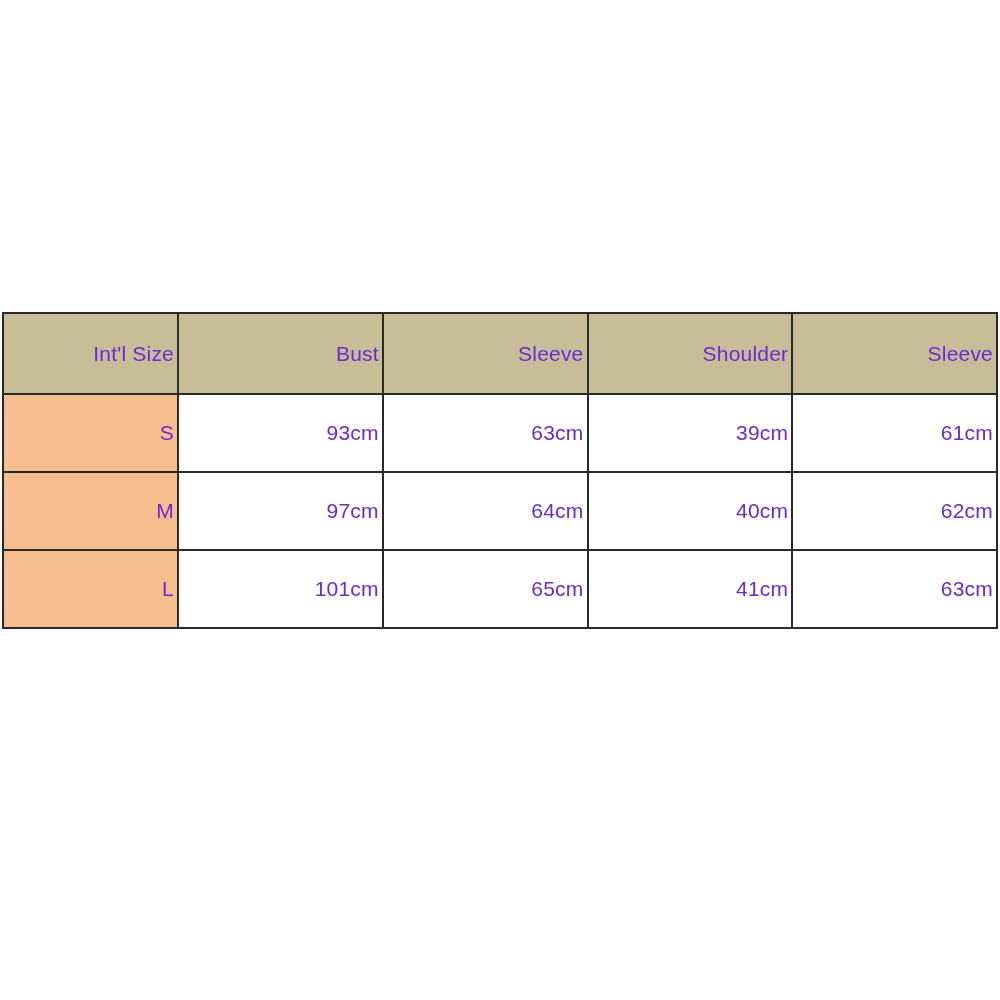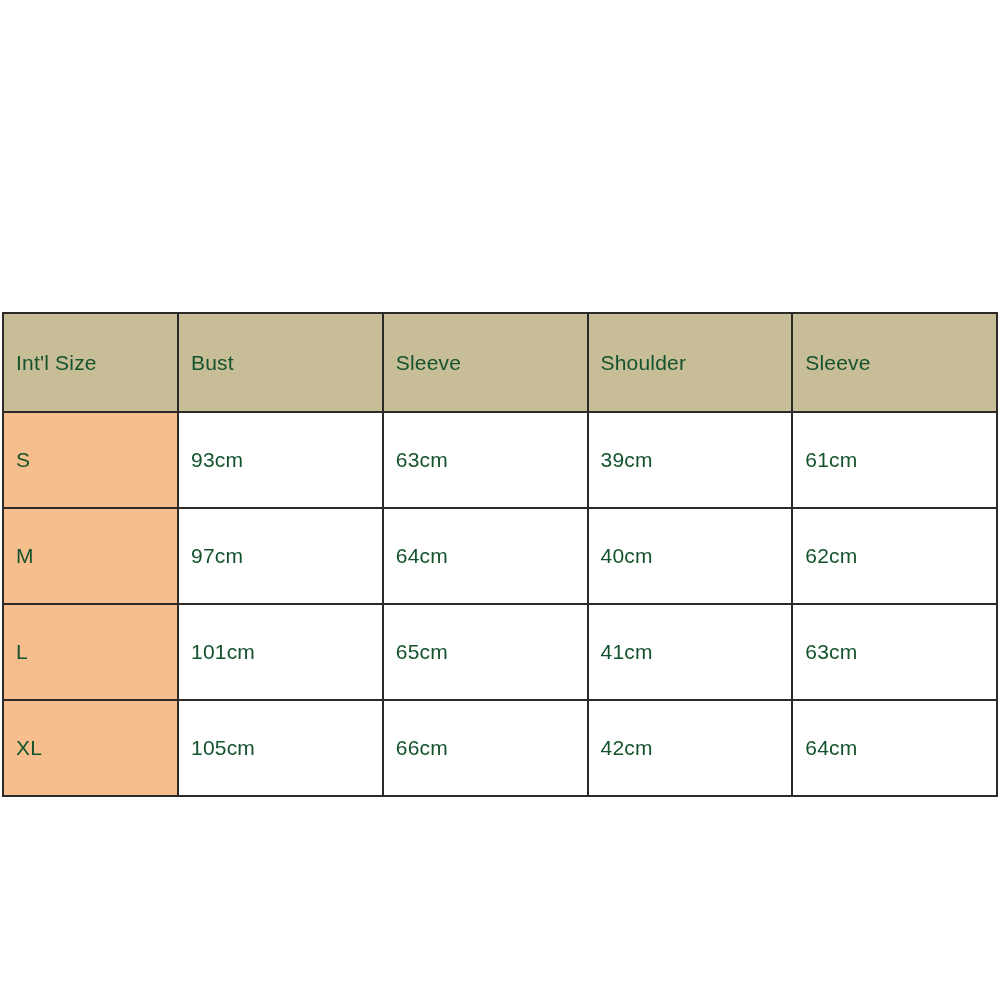--- a/index.html
+++ b/index.html
@@ -32,25 +32,25 @@
     table-layout: fixed;
     background: #ffffff;
   }
 
   #size-chart col.col-size   { width: 175px; }
   #size-chart col.col-data   { width: 204.75px; }
 
   #size-chart th,
   #size-chart td {
     border: 2px solid #2b2a28;
-    padding: 12px;
-    text-align: left;
+    padding: 3px;
+    text-align: right;
     vertical-align: middle;
     font-weight: normal;
-    color: #14532d;
+    color: #6d28d9;
     letter-spacing: 0.2px;
   }
 
   
   #size-chart thead th {
     height: 73px;
     background: #c7bd96;
     font-size: 21px;
   }
 
@@ -103,23 +103,16 @@
         <td>40cm</td>
         <td>62cm</td>
       </tr>
       <tr>
         <td class="size-cell">L</td>
         <td>101cm</td>
         <td>65cm</td>
         <td>41cm</td>
         <td>63cm</td>
       </tr>
-      <tr>
-        <td class="size-cell">XL</td>
-        <td>105cm</td>
-        <td>66cm</td>
-        <td>42cm</td>
-        <td>64cm</td>
-      </tr>
     </tbody>
   </table>
 
 </div>
 
 </body></html>

